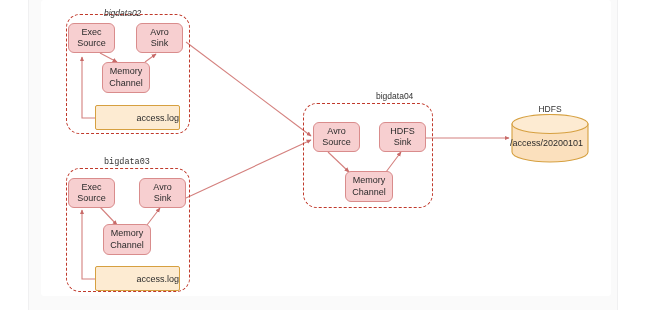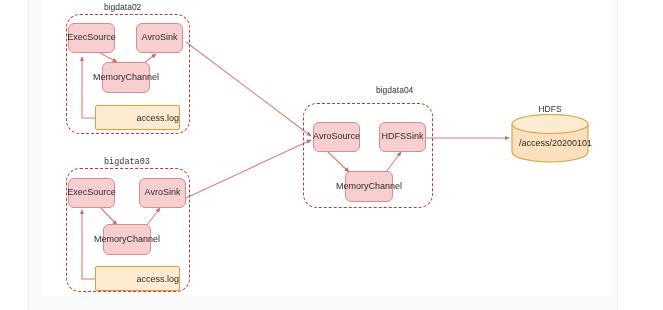--- a/index.html
+++ b/index.html
@@ -80,21 +80,21 @@
   }
 
   
   .node {
     position: absolute;
     box-sizing: border-box;
     background: #f7cfd0;
     border: 1px solid #d98c8c;
     border-radius: 6px;
     display: flex;
-    flex-direction: row;
+    flex-direction: column;
     align-items: center;
     justify-content: center;
     font-size: 9px;
     line-height: 11.5px;
     color: #2b2b2b;
     text-align: center;
   }
   .node span { display: block; white-space: nowrap; }
 
   
@@ -121,21 +121,21 @@
     font-size: 8.5px;
     color: #333333;
     white-space: nowrap;
     text-align: center;
   }
   .cyl-text {
     position: absolute;
     font-size: 9px;
     color: #2b2b2b;
     white-space: nowrap;
-    text-align: right;
+    text-align: left;
   }
 </style>
 </head>
 <body>
 
 <div id="root">
 
   <div class="page-panel"></div>
   <div class="panel-divider-left"></div>
   <div class="panel-divider-right"></div>
@@ -181,21 +181,21 @@
     <g stroke="#d4807e" stroke-width="1.1" fill="none" marker-end="url(#arrow)">
       <path d="M 386 172 L 401 152"></path>
     </g>
 
     <g stroke="#d4807e" stroke-width="1.1" fill="none" marker-end="url(#arrow)">
       <path d="M 426 138 L 509 138"></path>
     </g>
   </svg>
 
   <div class="group" style="left:66px; top:14px; width:124px; height:120px;"></div>
-  <div class="group-label" style="left:104px; top:2px;">bigdata02</div>
+  <div class="group-label" style="left:104px; top:8px;font-style:italic;">bigdata02</div>
 
   <div class="node" style="left:68px; top:23px; width:47px; height:30px;">
     <span>Exec</span>
     <span>Source</span>
   </div>
 
   <div class="node" style="left:136px; top:23px; width:47px; height:30px;">
     <span>Avro</span>
     <span>Sink</span>
   </div>
@@ -225,21 +225,21 @@
   <div class="node" style="left:103px; top:224px; width:48px; height:31px;">
     <span>Memory</span>
     <span>Channel</span>
   </div>
 
   <div class="filenode" style="left:95px; top:266px; width:85px; height:25px;">
     <span>access.log</span>
   </div>
 
   <div class="group" style="left:303px; top:103px; width:130px; height:105px;"></div>
-  <div class="group-label" style="left:348px; top:85px;padding-left:28px;">bigdata04</div>
+  <div class="group-label" style="left:348px; top:91px;padding-left:28px;">bigdata04</div>
 
   <div class="node" style="left:313px; top:122px; width:47px; height:30px;">
     <span>Avro</span>
     <span>Source</span>
   </div>
 
   <div class="node" style="left:379px; top:122px; width:47px; height:30px;">
     <span>HDFS</span>
     <span>Sink</span>
   </div>

